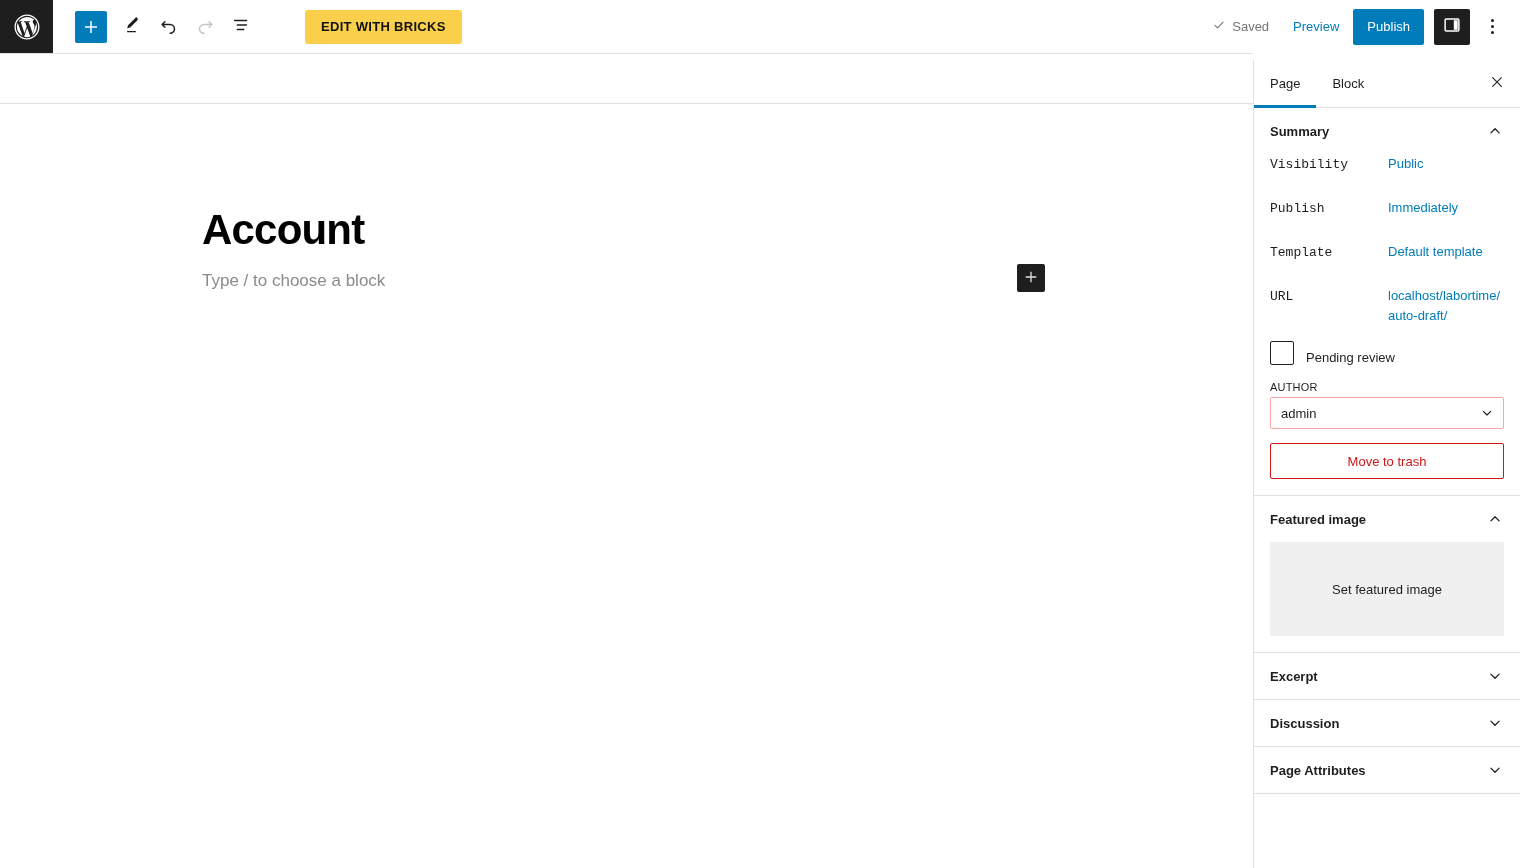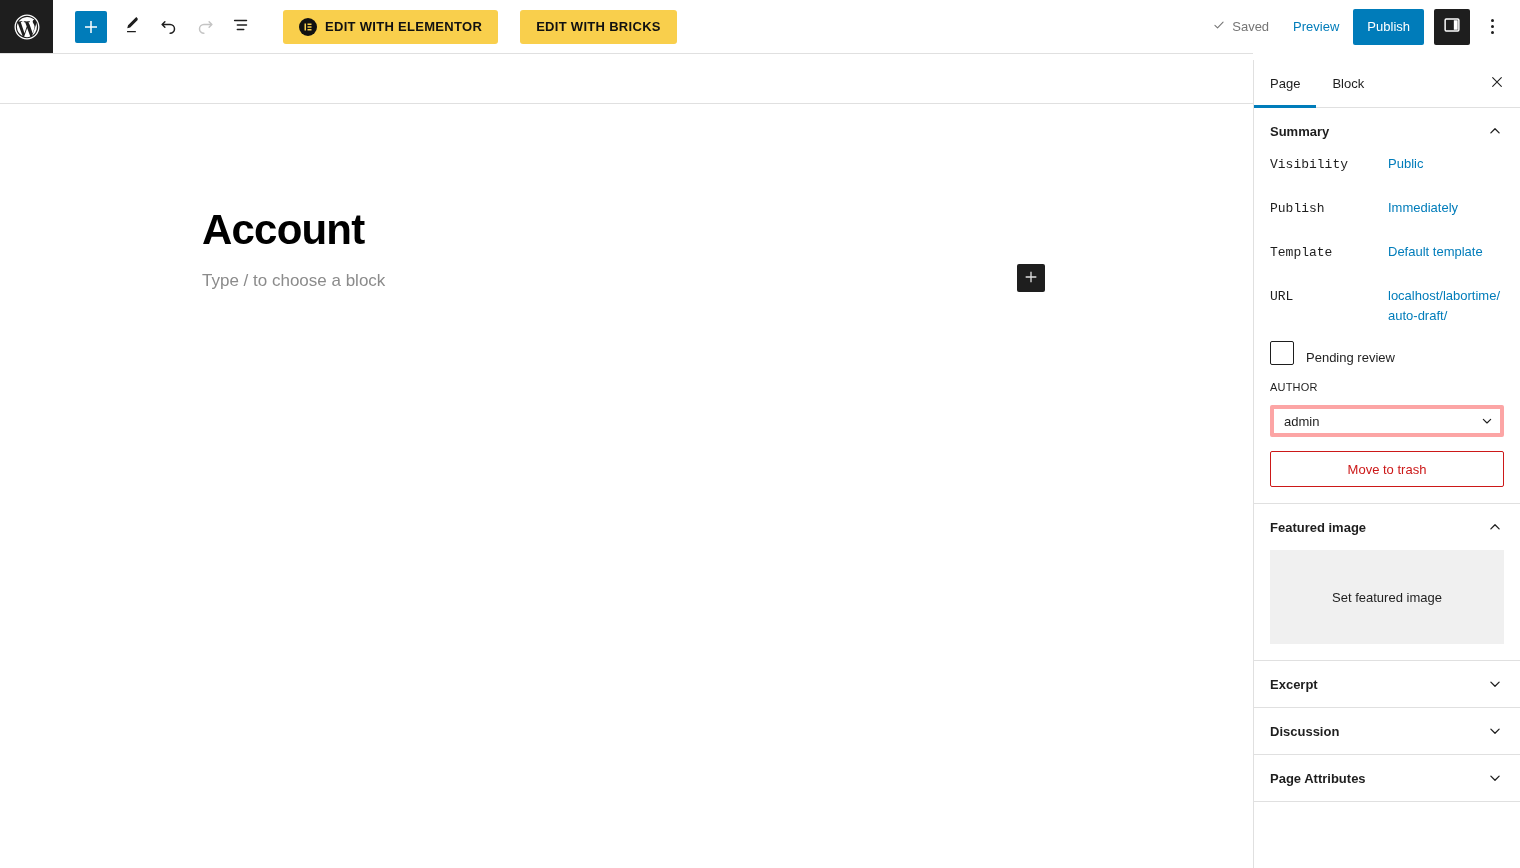--- a/index.html
+++ b/index.html
@@ -223,27 +223,27 @@
     border: 1px solid #1e1e1e;
     background: #fff; border-radius: 2px;
     flex: 0 0 24px; cursor: pointer;
   }
   .cbox-label { font-size: 13px; color: #1e1e1e; cursor: pointer; }
 
   .field-label {
     font-size: 11px; color: #1e1e1e;
     text-transform: uppercase;
     letter-spacing: 0.2px;
-    margin-bottom: 12px;
+    margin-bottom: 4px;
     display: block;
   }
   .select-wrap { position: relative; margin-bottom: 14px; }
   .select-box {
     width: 100%; height: 32px;
-    border: 4px solid #fca5a5;
+    border: 1px solid #fca5a5;
     border-radius: 2px;
     background: #fff;
     font-size: 13px; color: #1e1e1e;
     padding: 0 28px 0 10px;
     display: flex; align-items: center;
     cursor: pointer;
     font-family: "Liberation Sans", sans-serif;
   }
   .select-chev {
     position: absolute; right: 9px; top: 50%;
@@ -320,31 +320,20 @@
     <button class="icon-btn">
       <span>
         <svg width="22" height="22" viewBox="0 0 24 24" aria-hidden="true">
           <path fill="none" stroke="#1e1e1e" stroke-width="1.6" stroke-linecap="round" d="M5 7h13M8 12h10M8 17h7"></path>
         </svg>
       </span>
     </button>
 
     <div style="width:24px"></div>
 
-    <button class="yellow-btn">
-      <span class="elementor-mark">
-        <svg width="12" height="12" viewBox="0 0 24 24" aria-hidden="true">
-          <rect x="5" y="5" width="3" height="14" fill="#f9cf4c"></rect>
-          <rect x="11" y="5" width="8" height="3" fill="#f9cf4c"></rect>
-          <rect x="11" y="10.5" width="8" height="3" fill="#f9cf4c"></rect>
-          <rect x="11" y="16" width="8" height="3" fill="#f9cf4c"></rect>
-        </svg>
-      </span>
-      <span>EDIT WITH ELEMENTOR</span>
-    </button>
 
     <div style="width:22px"></div>
 
     <button class="yellow-btn">
       <span>EDIT WITH BRICKS</span>
     </button>
   </div>
 
   <div class="tb-right">
     <div class="saved-state">

